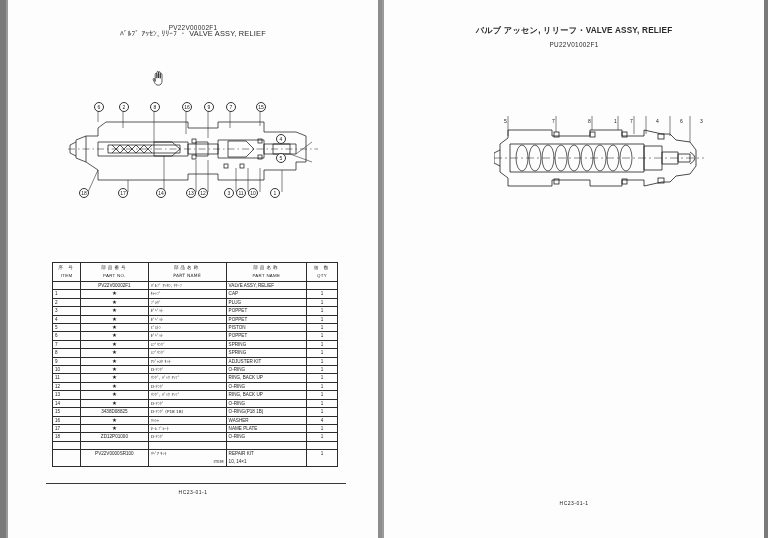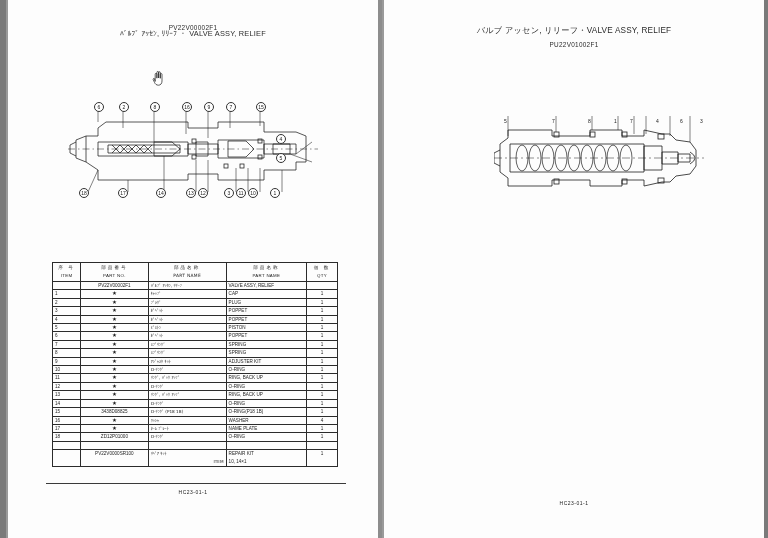--- a/index.html
+++ b/index.html
@@ -46,21 +46,21 @@
   .hdr-code {
     font-size: 6.4px;
     letter-spacing: .3px;
     font-family: "Liberation Sans", sans-serif;
   }
 
   
   .lp-title { top: 29px; }
   .lp-code  { top: 24px; }
   
-  .rp-title { top: 25px; font-size: 8.2px; }
+  .rp-title { top: 25px; font-size: 8.2px; font-weight: bold; }
   .rp-code  { top: 41px; }
 
   
   .cursor-hand {
     position: absolute;
     left: 143px; top: 70px;
     width: 14px; height: 16px;
   }
 
   

